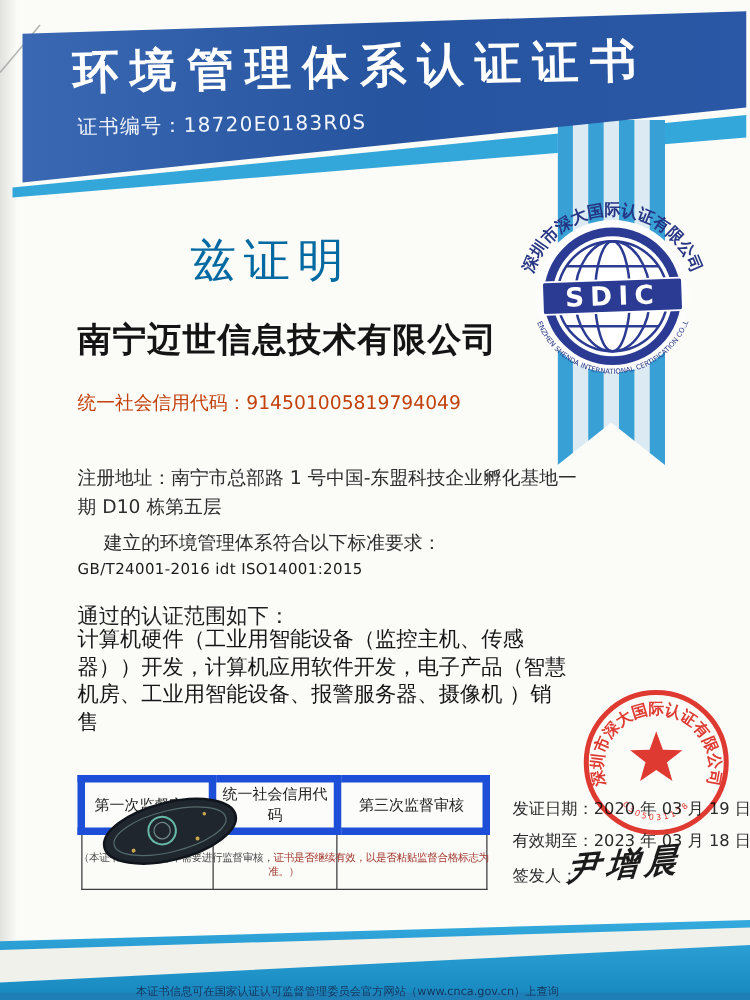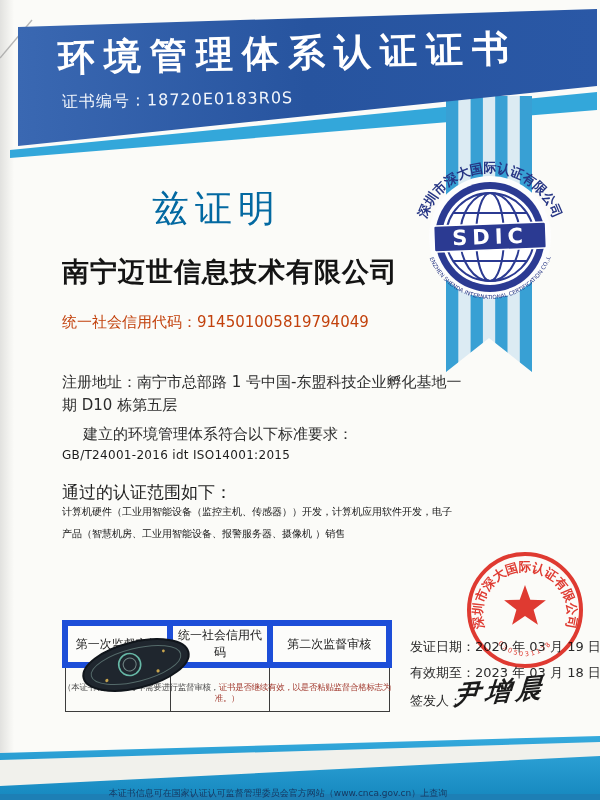--- a/index.html
+++ b/index.html
@@ -27,21 +27,21 @@
     left:152px;top:184px;font-size:37px;letter-spacing:6px;color:#0369a1;
   }
   .company-name{
     left:62px;top:254px;font-size:27px;font-weight:700;letter-spacing:1px;color:#141414;
   }
   .credit-code{left:62px;top:313px;font-size:15px;color:#c2410c;}
   .reg-address{left:62px;top:354px;width:402px;font-size:15px;line-height:23px;color:#2c2c2c;margin-top:17px;}
   .std-intro{left:62px;top:425px;font-size:15px;color:#2c2c2c;margin-left:21px;}
   .std-line{left:62px;top:448px;font-size:12px;color:#1c1c1c;letter-spacing:.3px;}
   .scope-intro{left:62px;top:481px;font-size:17px;color:#1f1f1f;}
-  .scope-text{left:62px;top:501px;width:396px;font-size:10px;line-height:22px;color:#161616;}
+  .scope-text{left:62px;top:501px;width:396px;font-size:17px;line-height:22px;color:#161616;}
   .audit-table{
     left:62px;top:620px;width:330px;border-collapse:collapse;z-index:2;position:absolute;
   }
   .audit-table th{
     border:6px solid #1d4ed8;font-size:12px;font-weight:500;
     height:16px;padding:1px 2px;color:#222;background:#fcfcfa;
   }
   .audit-table td{border:1px solid #3c3c3c;height:43px;padding:0;}
   .fine-print{
     left:58px;top:682px;width:338px;text-align:center;
@@ -163,21 +163,21 @@
 
   <div class="abs txt-layer scope-intro">通过的认证范围如下：</div>
 
   <div class="abs txt-layer scope-text">计算机硬件（工业用智能设备（监控主机、传感器））开发，计算机应用软件开发，电子产品（智慧机房、工业用智能设备、报警服务器、摄像机 ）销售</div>
 
   <table class="audit-table">
     <tbody>
         <tr>
       <th style="width:107px">第一次监督审核</th>
       <th style="width:100px">统一社会信用代码</th>
-      <th style="width:123px">第二次监督审核</th>
+      <th style="width:123px">第三次监督审核</th>
     </tr>
     <tr>
       <td></td>
       <td></td>
       <td></td>
     </tr>
   </tbody>
     </table>
 
   <svg class="sticker-svg" width="140" height="62" viewBox="0 0 140 62">

